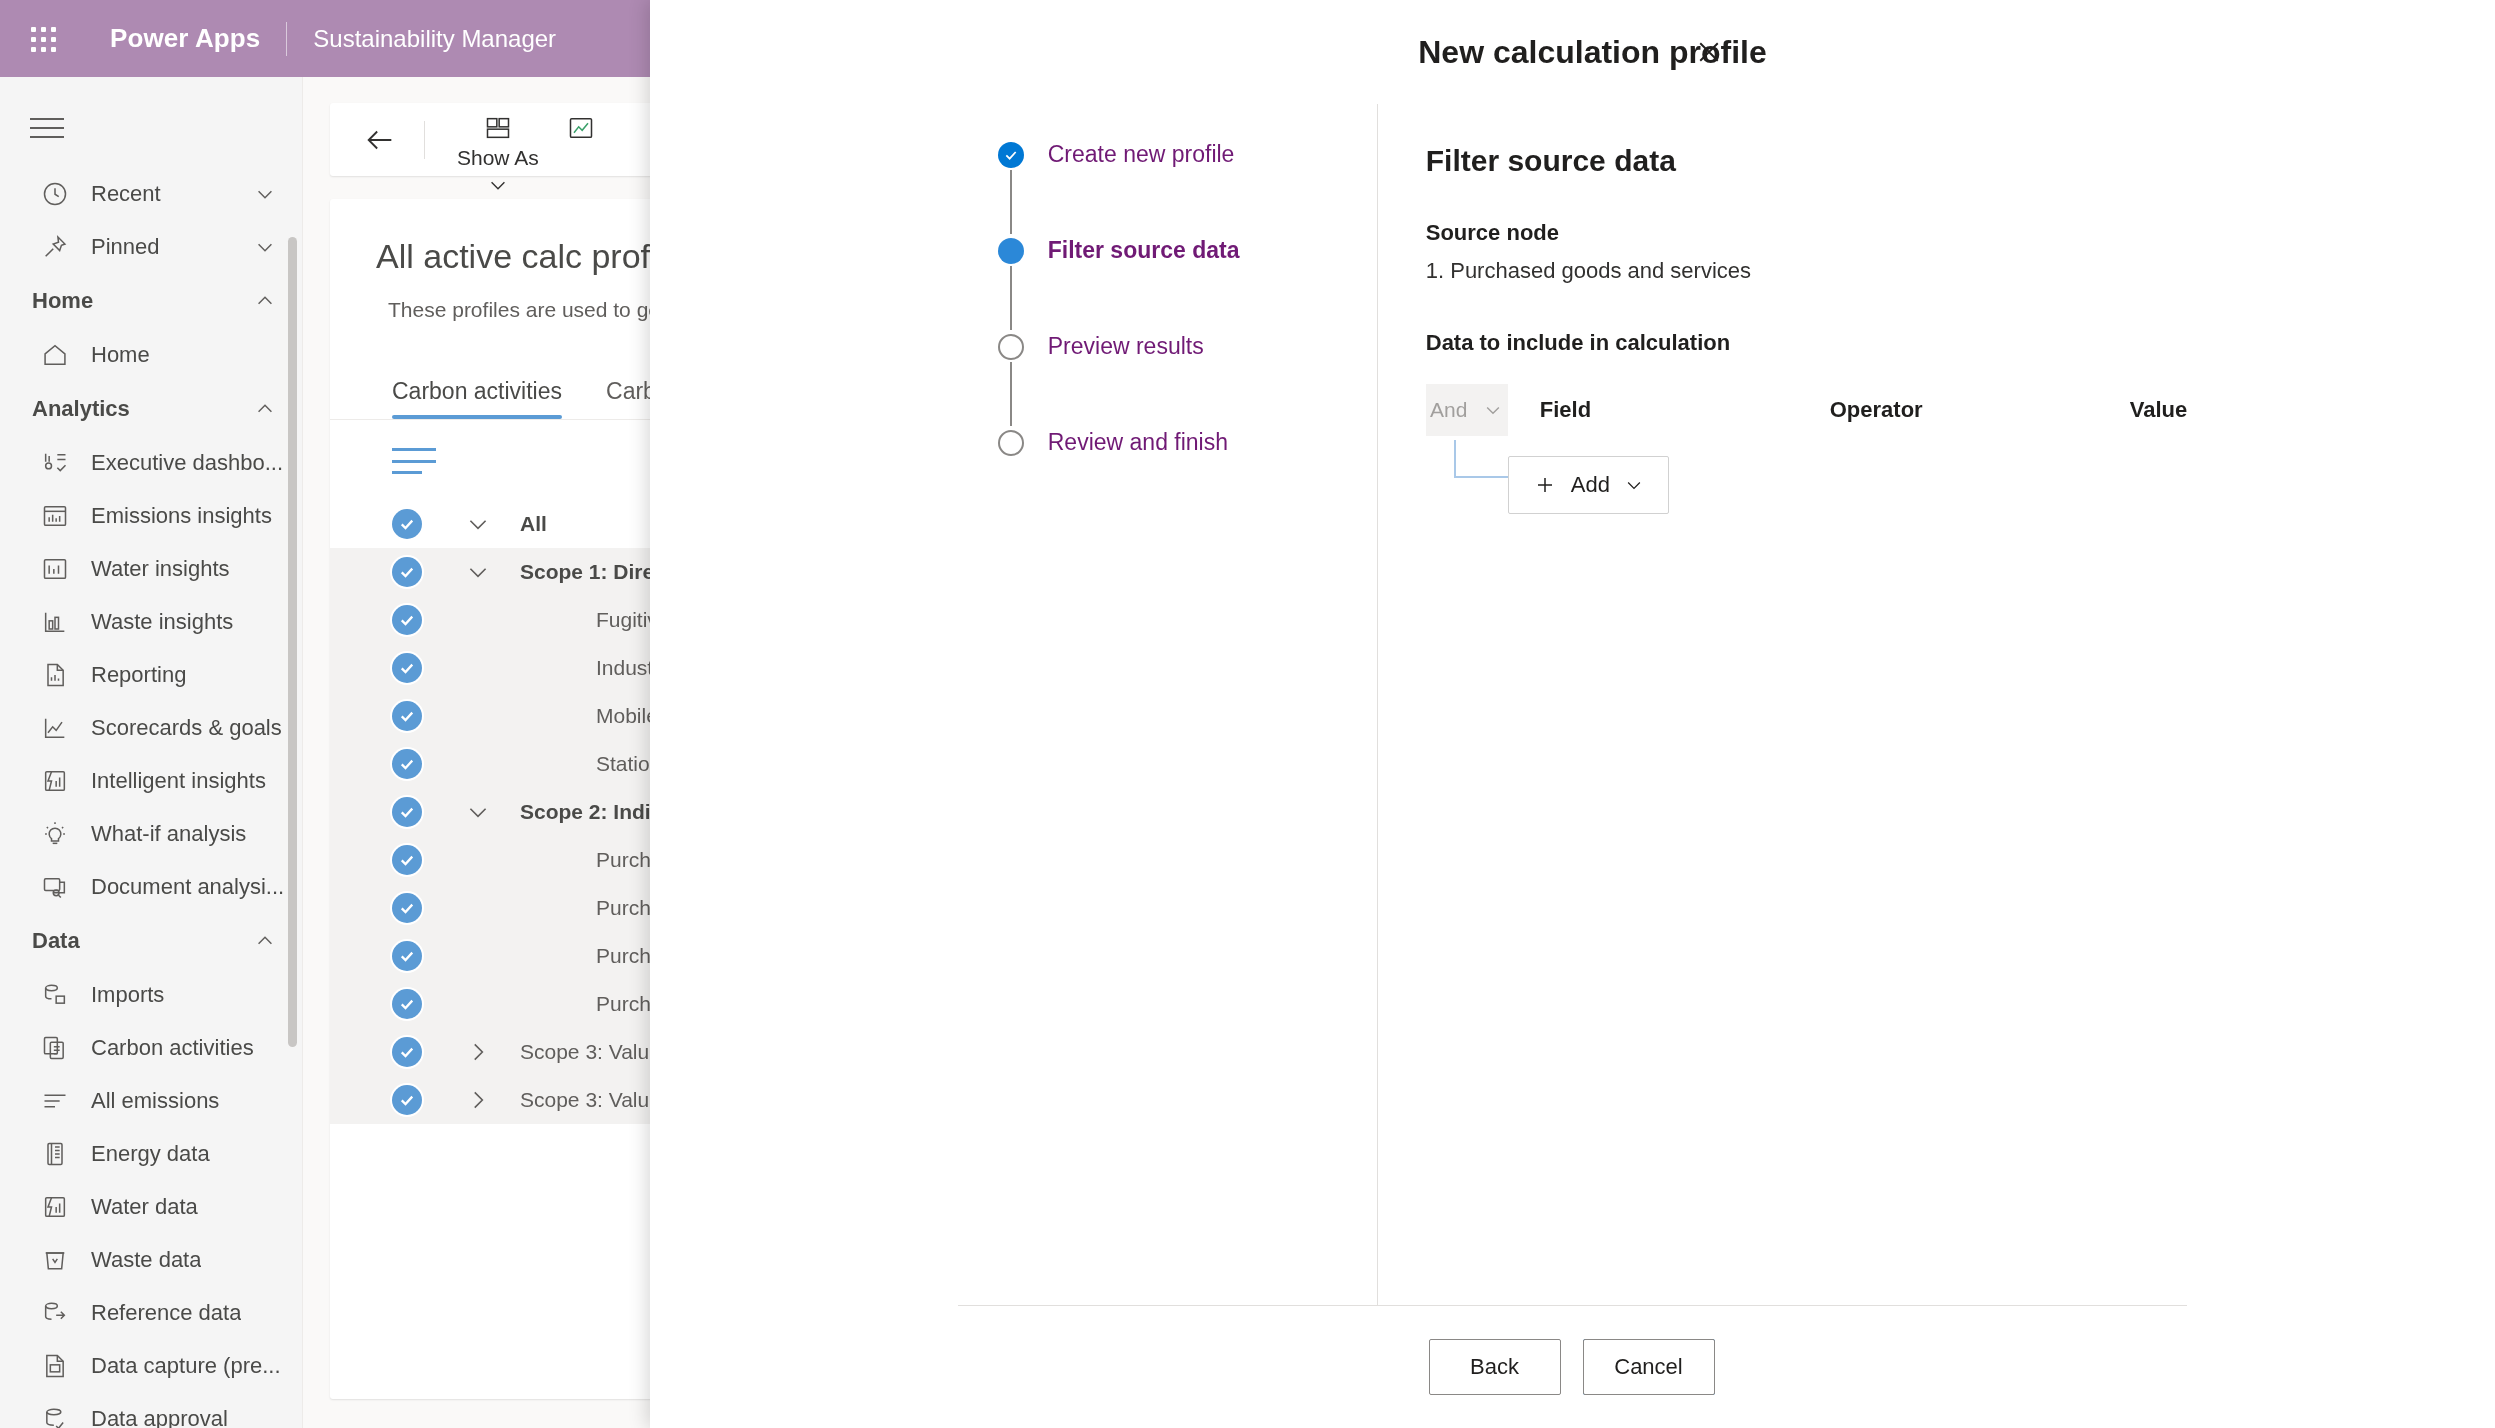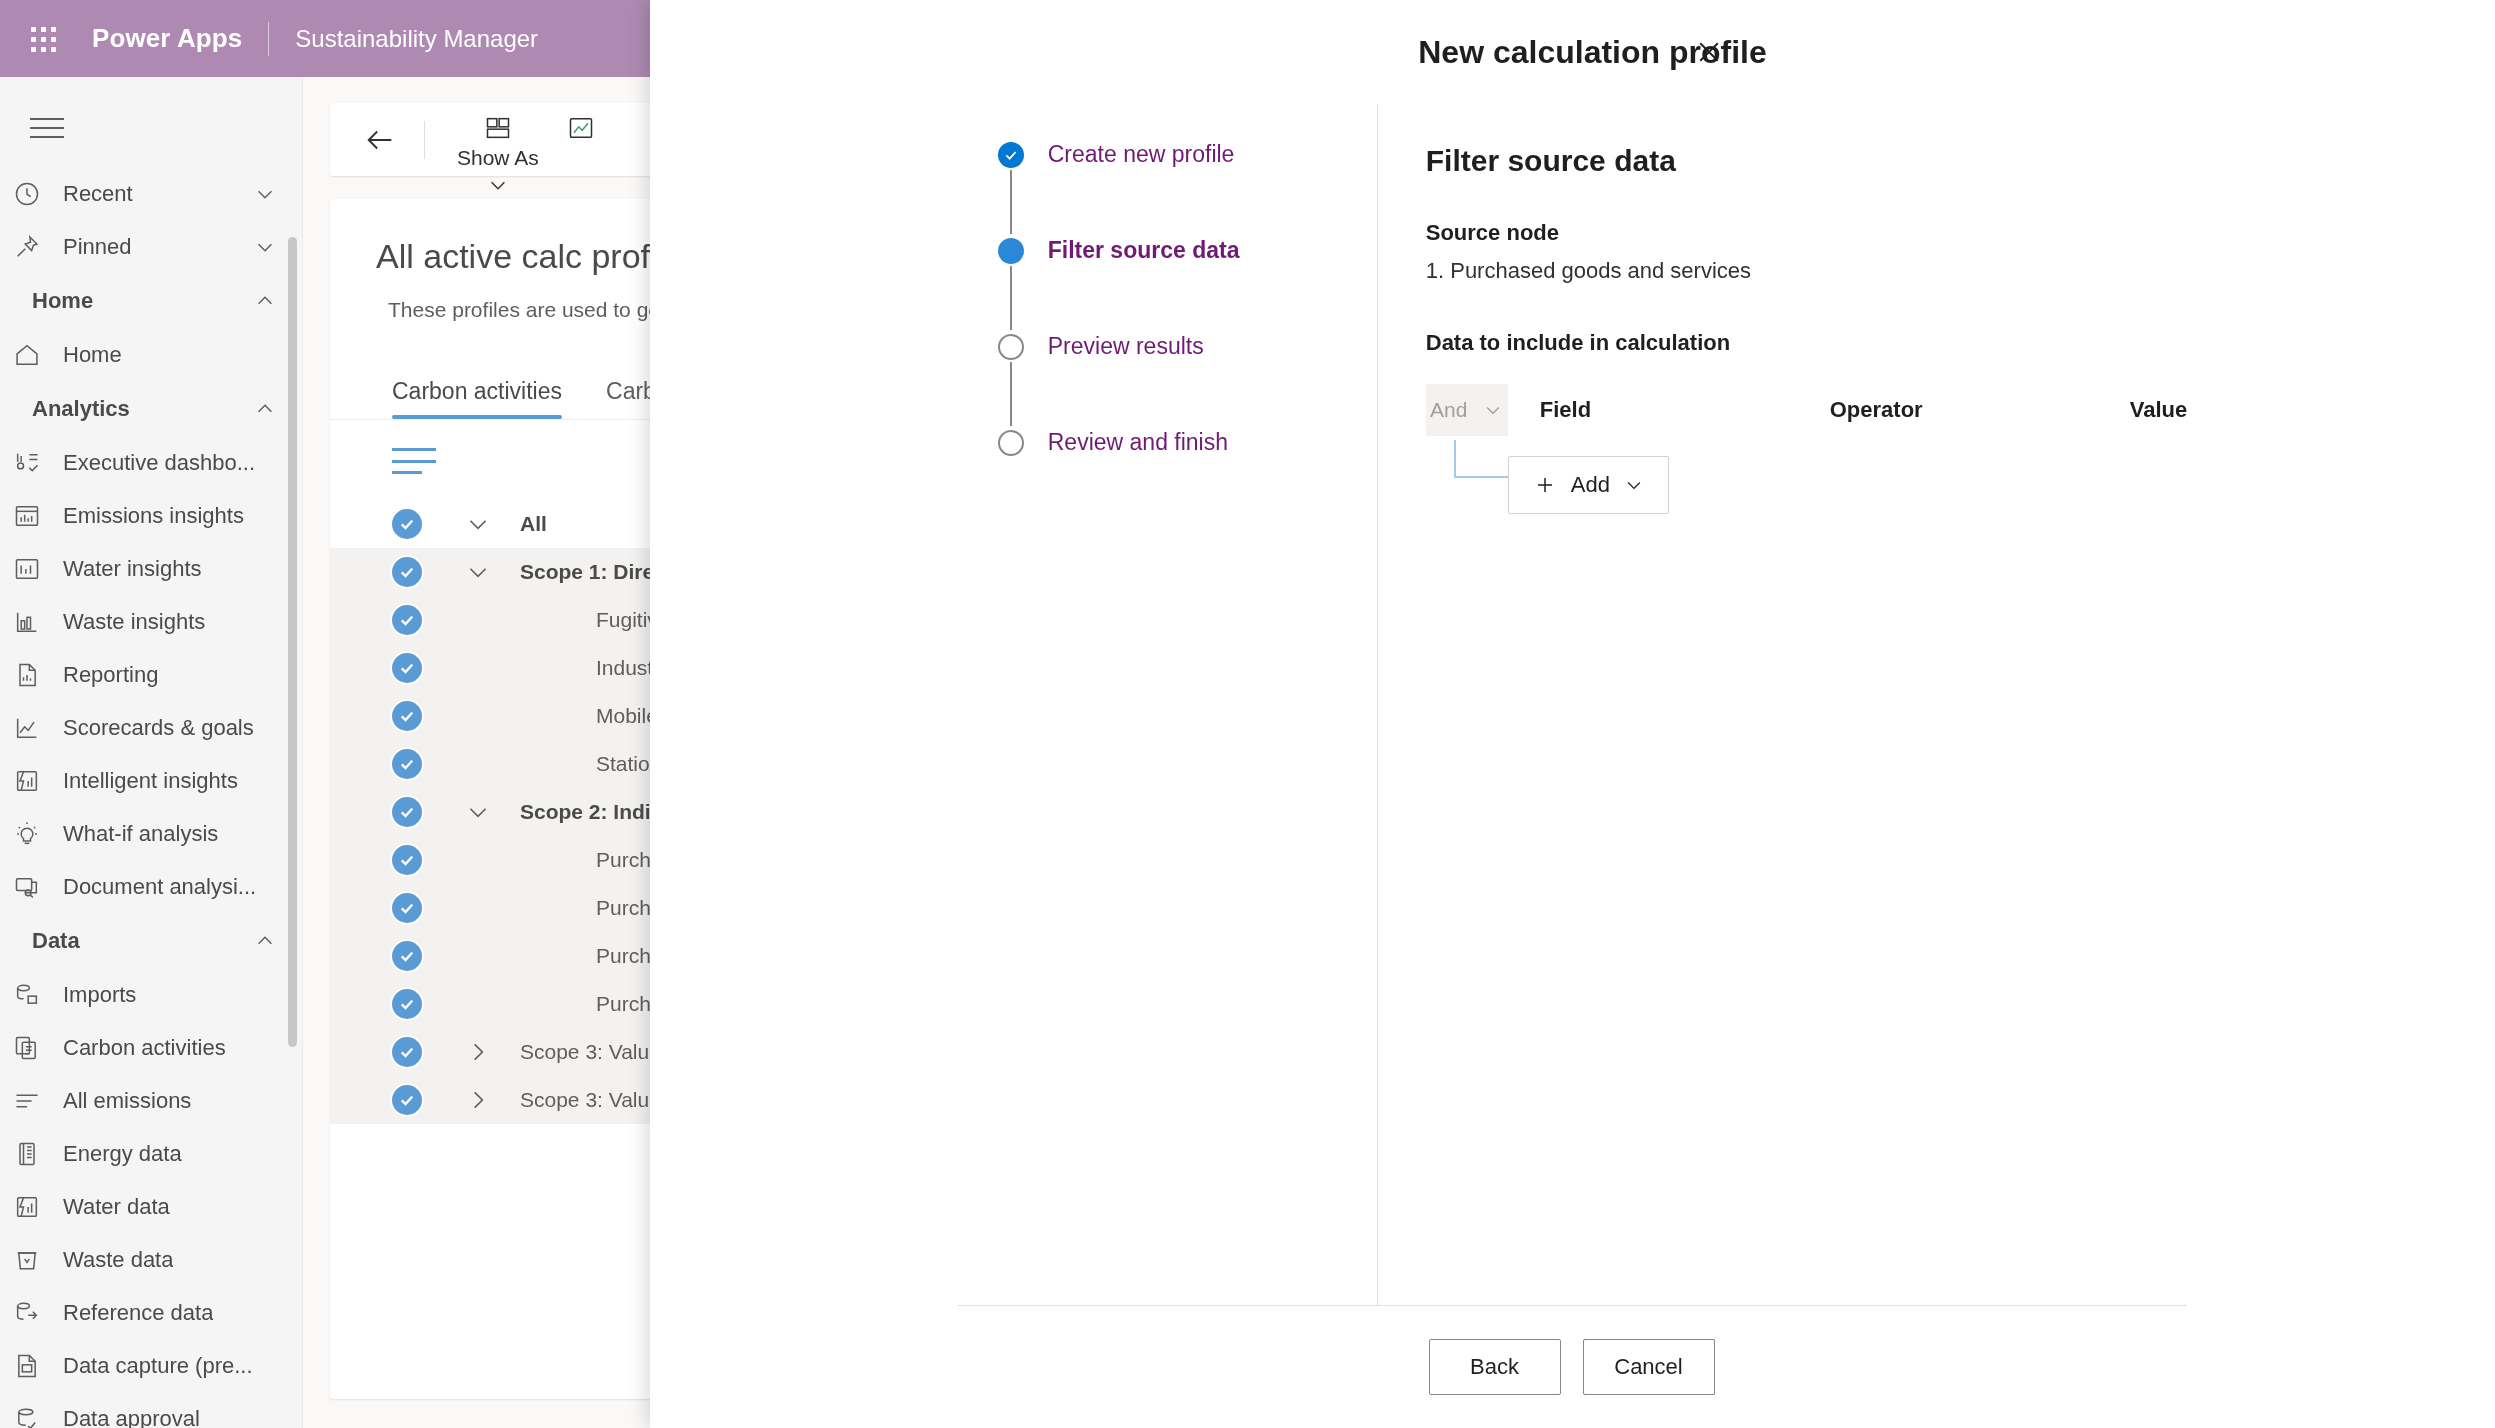--- a/index.html
+++ b/index.html
@@ -31,21 +31,21 @@
     display: grid;
     grid-template-columns: repeat(3, 1fr);
     grid-template-rows: repeat(3, 1fr);
     gap: 5px;
     padding: 11px;
     cursor: pointer;
   }
   .waffle i { display: block; width: 5px; height: 5px; background: #ffffff; border-radius: 1px; }
   .brand {
     color: #ffffff; font-size: 26px; font-weight: bold;
-    margin-left: 26px; letter-spacing: .1px;
+    margin-left: 44px; letter-spacing: .1px;
   }
   .brand-sep {
     width: 1px; height: 34px; background: rgba(255,255,255,.55);
     margin: 0 26px;
   }
   .appname { color: #ffffff; font-size: 24px; font-weight: 400; }
 
   
   .leftnav {
     position: absolute; top: 77px; left: 0;
@@ -59,21 +59,21 @@
     width: 62px; height: 62px;
     margin: 20px 0 8px 20px;
     display: flex; flex-direction: column; justify-content: center;
     align-items: flex-start; gap: 7px; padding-left: 10px;
     cursor: pointer;
   }
   .hamburger i { display: block; width: 34px; height: 2px; background: #605e5c; }
   .navitem {
     height: 53px;
     display: flex; align-items: center;
-    padding-left: 8px;
+    padding-left: 36px;
     cursor: pointer;
     position: relative;
   }
   .navitem .ico {
     width: 38px; height: 32px;
     display: flex; align-items: center; justify-content: center;
     flex: 0 0 38px;
     color: #605e5c;
   }
   .navitem .lbl {

